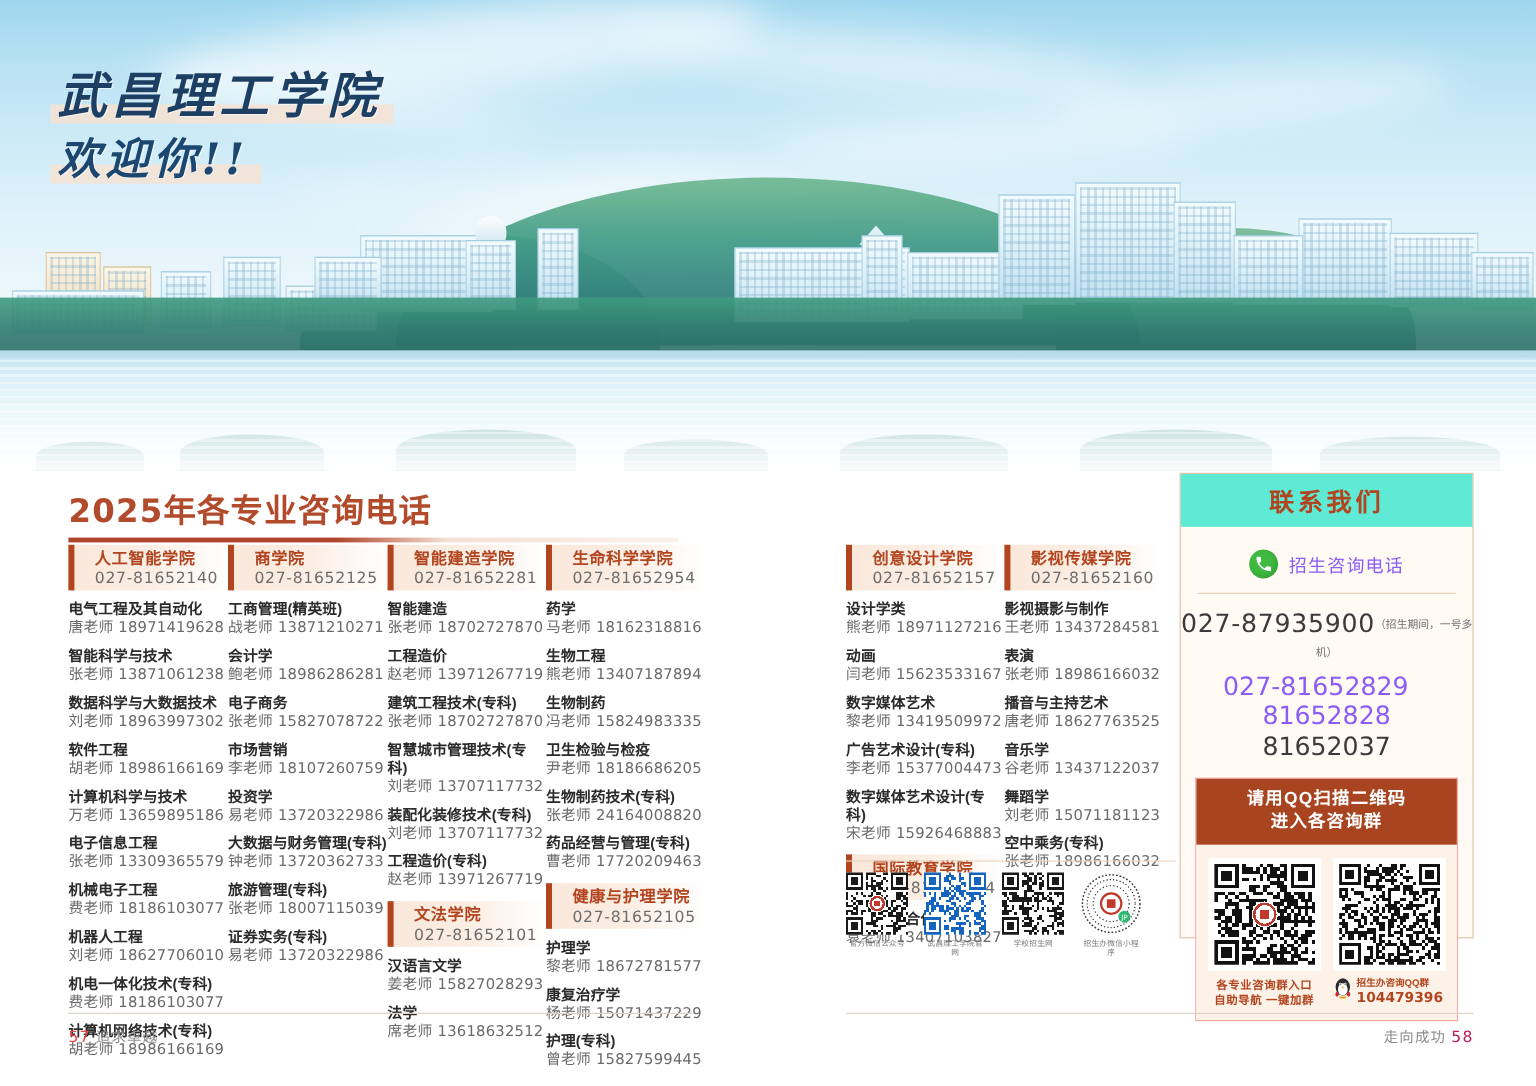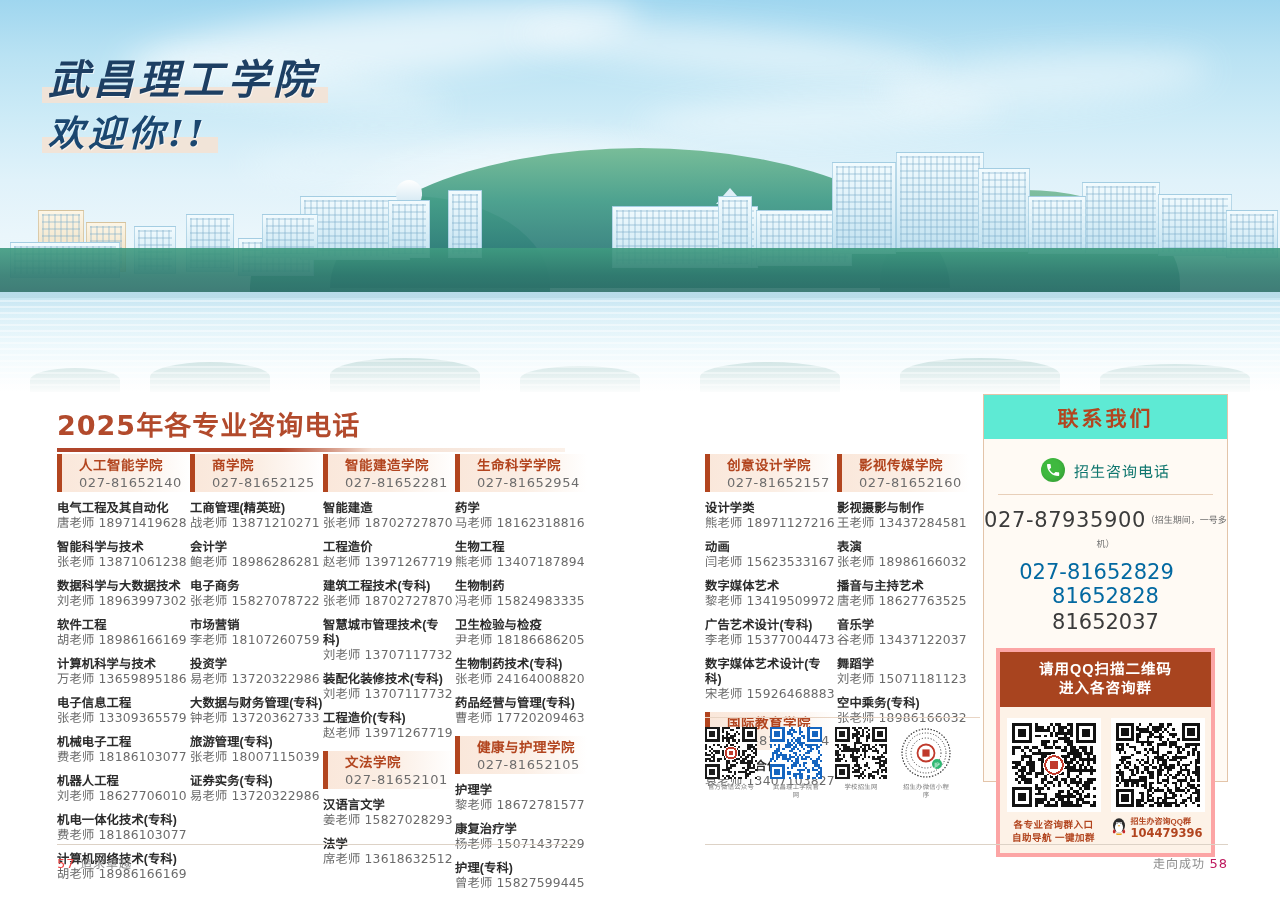--- a/index.html
+++ b/index.html
@@ -104,30 +104,30 @@
 
   
   .contact { position: absolute; left: 983px; top: 2px; width: 245px; height: 388px;
              background: #fffaf4; border: 1px solid #e3c4a9; }
   .contact-head { height: 44px; background: #5eead4; display:flex; align-items:center; justify-content:center; }
   .contact-head span { font-size: 21px; font-weight: 700; color: #b2451f; letter-spacing: 3px; }
   .contact-phone-row { display:flex; align-items:center; justify-content:center; gap: 9px; margin-top: 19px; }
   .phone-badge { width: 24px; height: 24px; border-radius: 50%; background: #3fb93f; position: relative;
                  box-shadow: inset -2px -2px 4px rgba(0,0,0,.12); }
   .phone-badge svg { position:absolute; left:4px; top:4px; }
-  .contact-phone-label { font-size: 15px; color: #0f766e; letter-spacing: 1px; }
+  .contact-phone-label { font-size: 15px; color: #8b5cf6; letter-spacing: 1px; }
   .contact-rule { margin: 12px 14px 0; height: 1px; background: #e8cfb9; }
   .tel-big { text-align: center; margin-top: 13px; font-family: "DejaVu Sans", sans-serif;
              font-size: 21px; color: #3b3b3b; letter-spacing: .6px; }
   .tel-note { font-size: 9px; color: #6f6f6f; letter-spacing: 0; vertical-align: 4px; }
-  .tel-row2 { text-align:center; margin-top: 4px; font-family:"DejaVu Sans", sans-serif; font-size: 21px; color:#0369a1; }
+  .tel-row2 { text-align:center; margin-top: 4px; font-family:"DejaVu Sans", sans-serif; font-size: 21px; color:#8b5cf6; }
   .tel-row2 .sp { display:inline-block; width: 18px; }
   .tel-row3 { text-align:center; margin-top: 2px; font-family:"DejaVu Sans", sans-serif; font-size: 21px; color:#3b3b3b; }
 
-  .qq-box { margin: 14px 12px 0; border: 4px solid #fca5a5; }
+  .qq-box { margin: 14px 12px 0; border: 1px solid #fca5a5; }
   .qq-head { background: #a8441f; color: #fff; text-align:center; padding: 8px 0 9px;
              font-size: 14.5px; font-weight: 700; line-height: 19px; letter-spacing: 1px; }
   .qq-body { background: #fdf2e7; padding: 11px 9px 9px; display:flex; gap: 10px; justify-content:center; }
   .qq-item { width: 94px; }
   .qq-img { width: 94px; height: 94px; background:#fff; padding: 5px; }
   .qq-cap { margin-top: 6px; text-align:center; font-size: 9.5px; color:#b2451f; font-weight:700; line-height: 13px; letter-spacing: .5px; }
   .qq-cap2 { margin-top: 5px; display:flex; align-items:center; gap:4px; justify-content:flex-start; }
   .qq-cap2 .t { text-align:left; }
   .qq-cap2 .t .l1 { font-size: 8px; color:#b2451f; font-weight:700; line-height:10px; }
   .qq-cap2 .t .l2 { font-size: 11.5px; color:#b2451f; font-weight:700; line-height:13px; font-family:"DejaVu Sans",sans-serif; }

